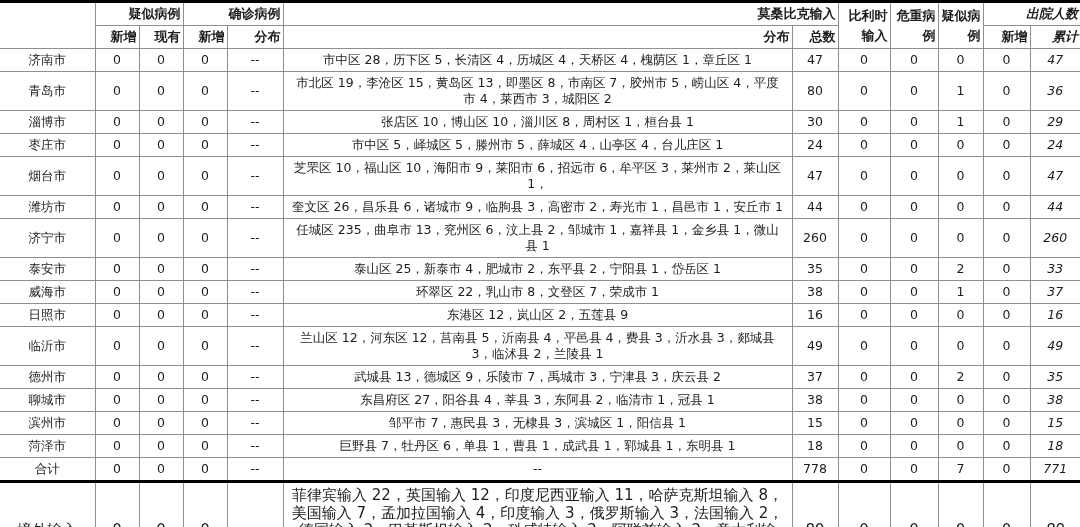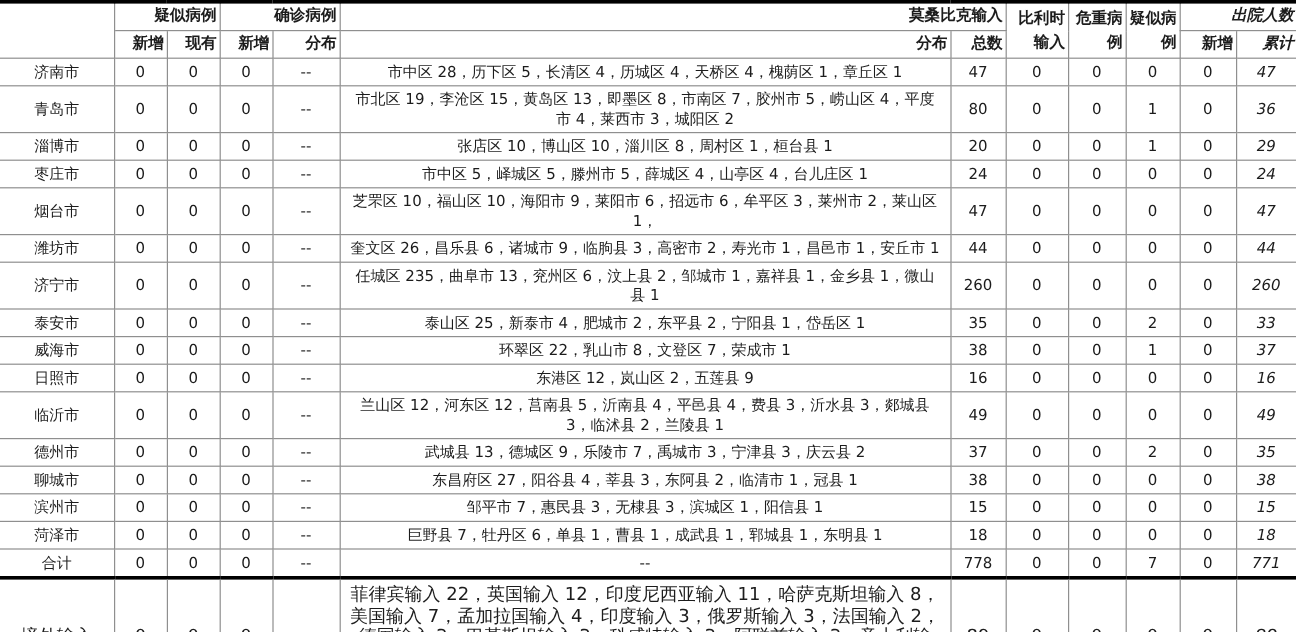--- a/index.html
+++ b/index.html
@@ -129,21 +129,21 @@
           <td>0</td>
           <td>36</td>
         </tr>
         <tr class="city-row">
           <td>淄博市</td>
           <td>0</td>
           <td>0</td>
           <td>0</td>
           <td>--</td>
           <td class="dist">张店区 10，博山区 10，淄川区 8，周村区 1，桓台县 1</td>
-          <td>20</td>
+          <td>30</td>
           <td>0</td>
           <td>0</td>
           <td>1</td>
           <td>0</td>
           <td>29</td>
         </tr>
         <tr class="city-row">
           <td>枣庄市</td>
           <td>0</td>
           <td>0</td>

